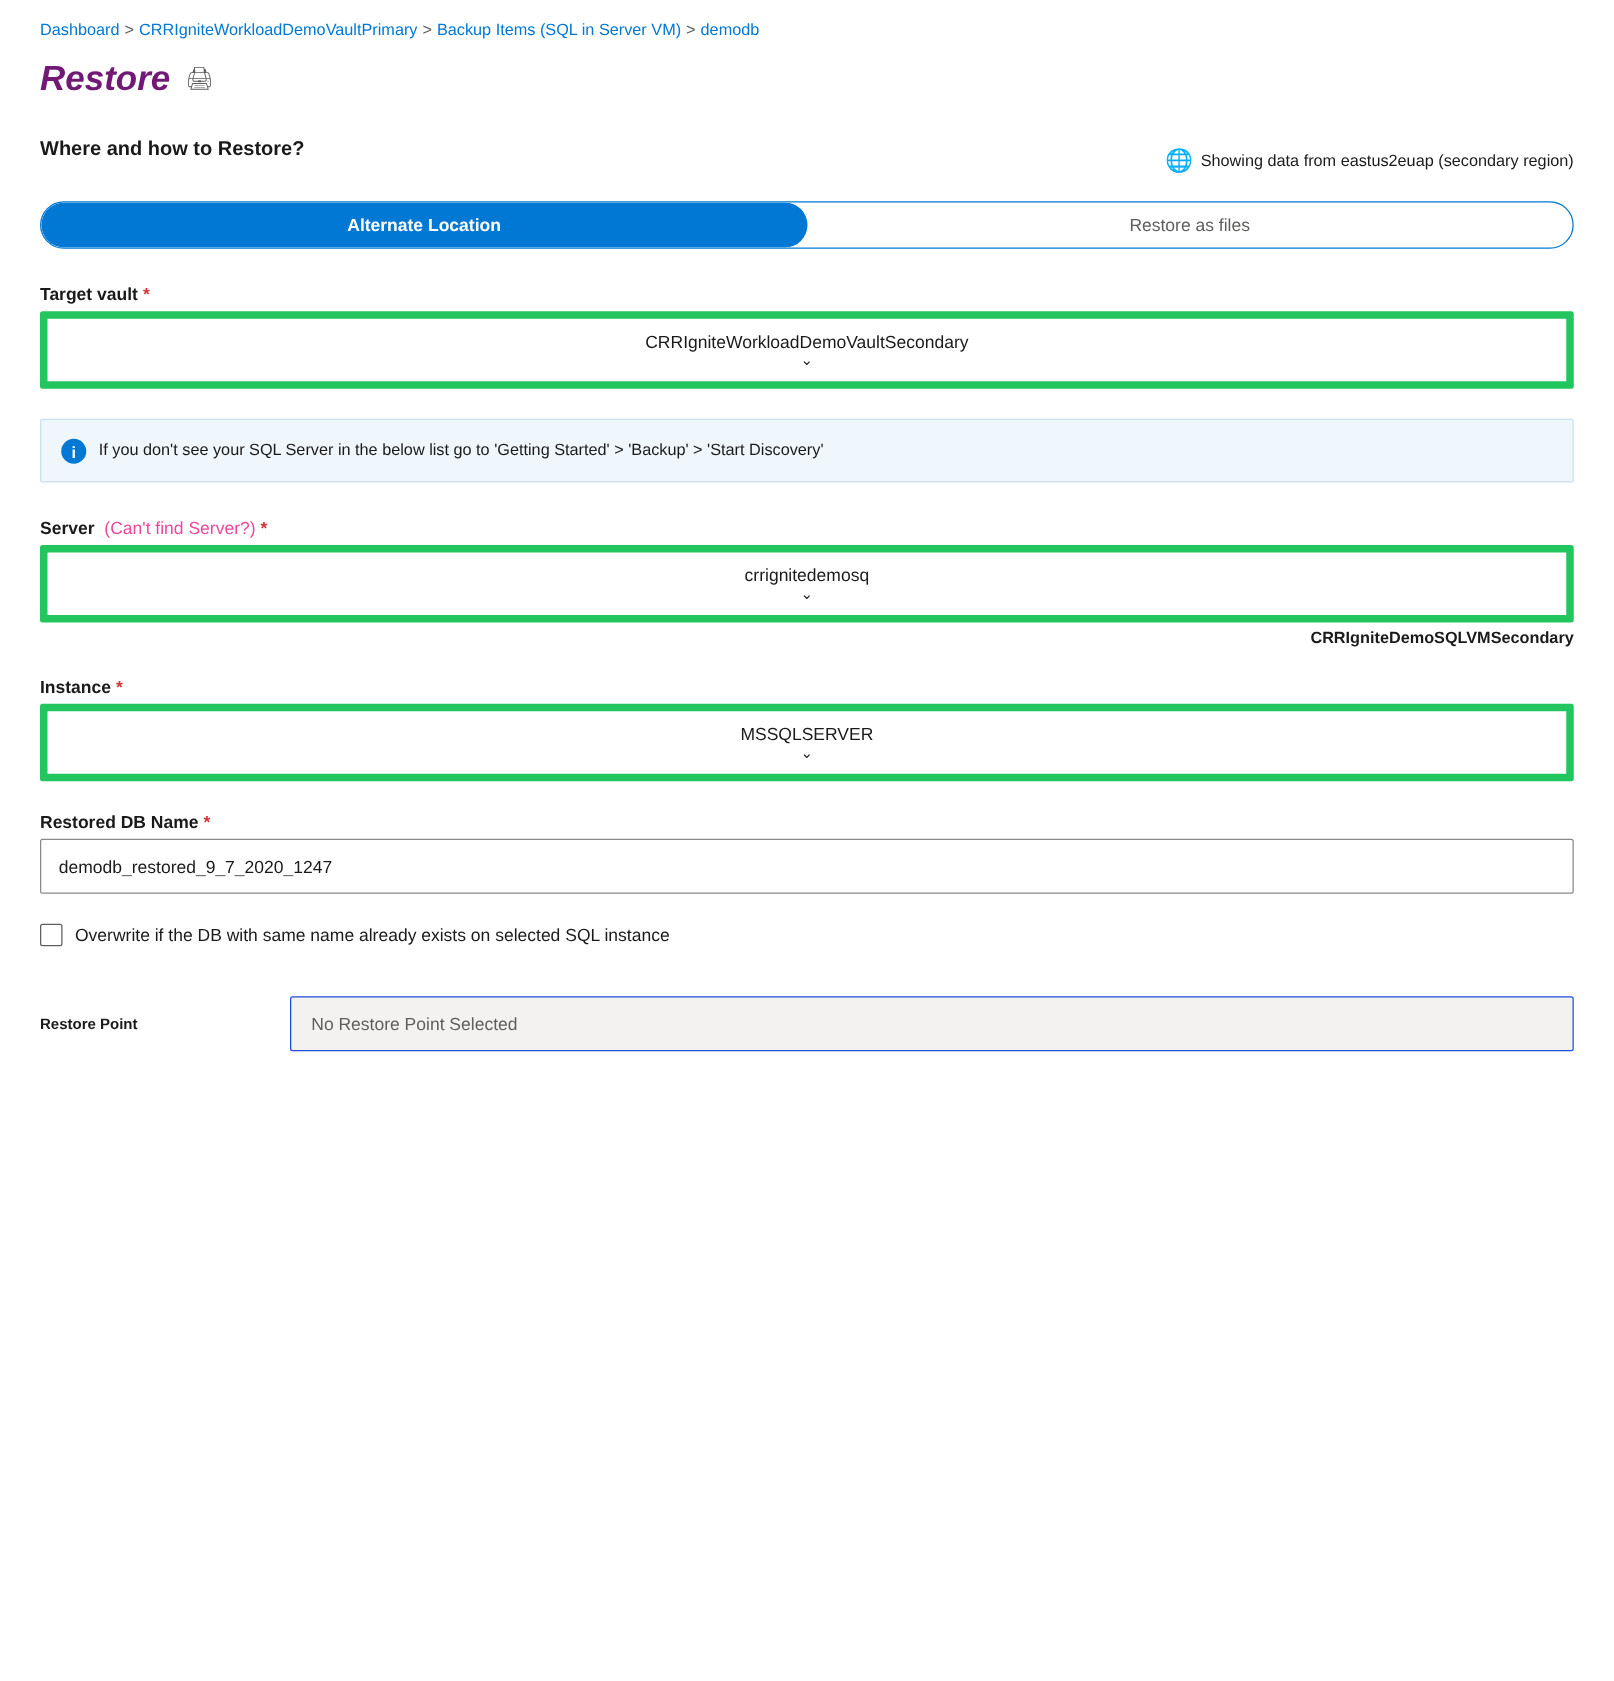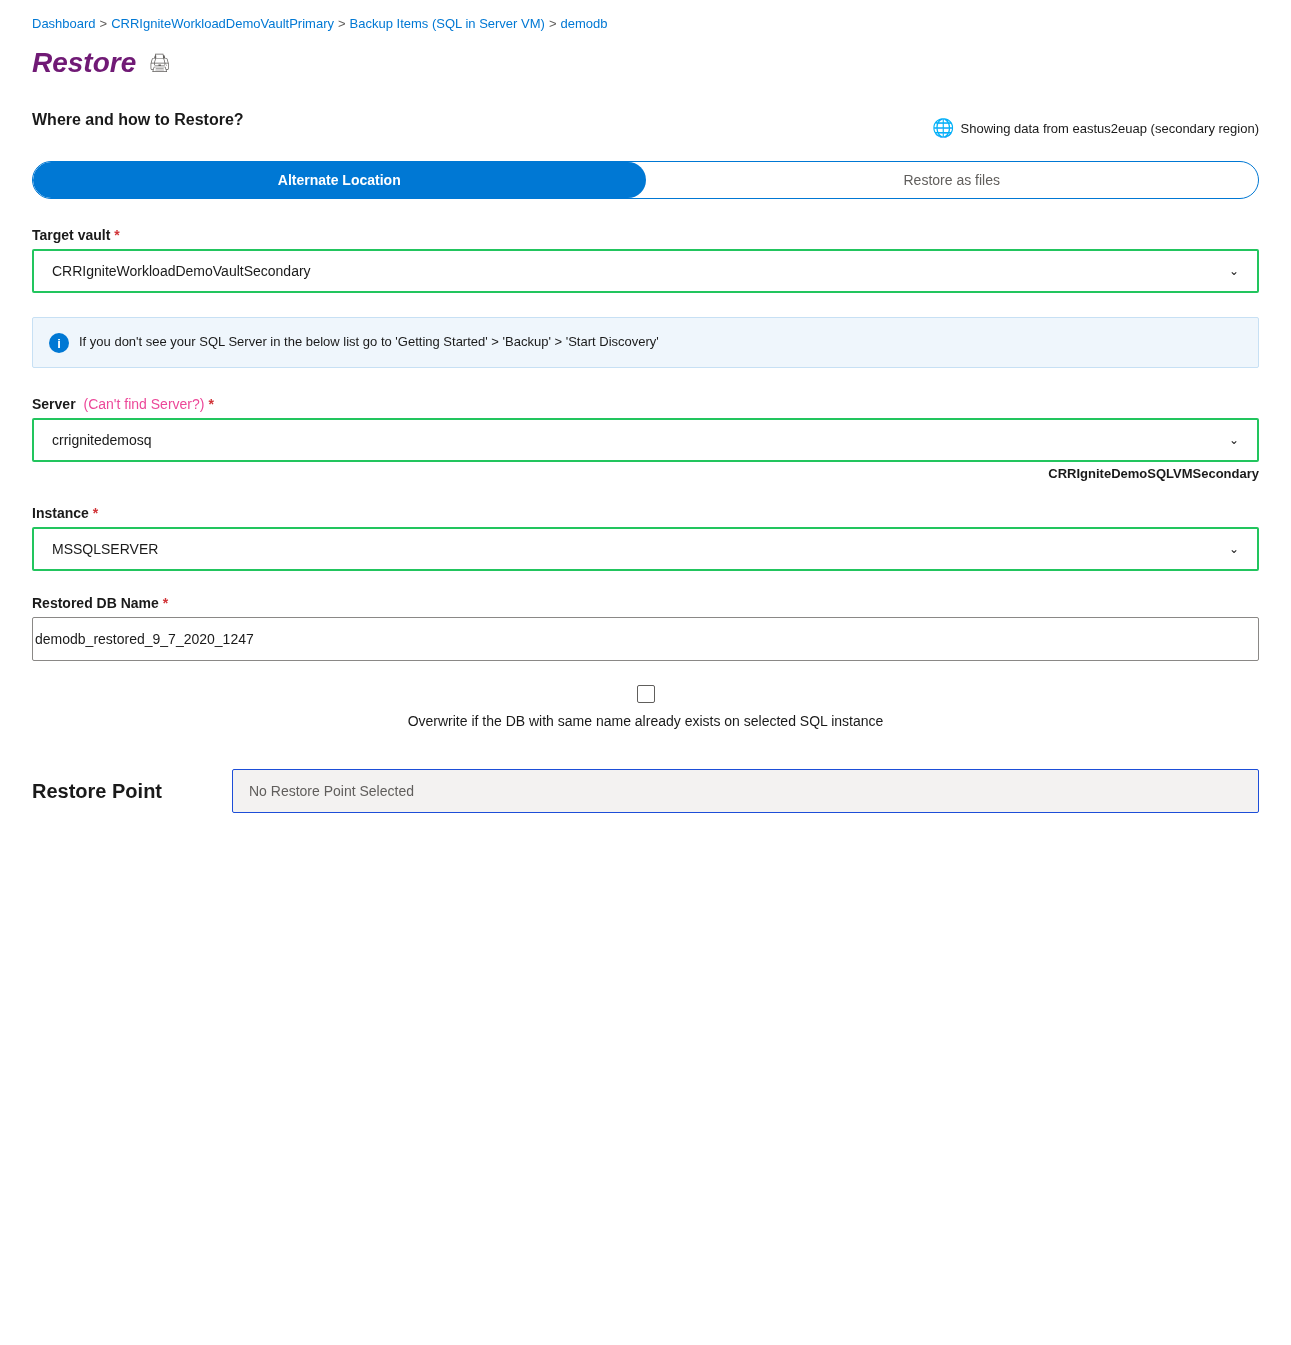--- a/index.html
+++ b/index.html
@@ -122,31 +122,32 @@
       color: #d13438;
     }
     .field-label .link {
       color: #ec4899;
       font-weight: 400;
       cursor: pointer;
     }
 
     .dropdown {
       width: 100%;
-      border: 2px solid #22c55e;
+      border: 6px solid #22c55e;
       border-radius: 2px;
       padding: 10px 18px;
       font-size: 14px;
       color: #1a1a1a;
       background: #ffffff;
       display: flex;
       align-items: center;
       justify-content: space-between;
       cursor: pointer;
       min-height: 44px;
+      flex-direction: column;
     }
     .dropdown-chevron {
       font-size: 12px;
       color: #1a1a1a;
     }
 
     .field-hint {
       text-align: right;
       font-size: 13px;
       font-weight: 600;
@@ -183,34 +184,33 @@
       font-size: 13px;
       color: #1a1a1a;
       line-height: 1.5;
     }
 
     
     .text-input {
       width: 100%;
       border: 1px solid #8a8886;
       border-radius: 2px;
-      padding: 10px 2px;
+      padding: 10px 14px;
       font-size: 14px;
       color: #1a1a1a;
       background: #ffffff;
       min-height: 44px;
     }
 
     
     .checkbox-row {
       display: flex;
       align-items: center;
       gap: 10px;
       margin-top: 12px;
-      flex-direction: column;
     }
     .checkbox {
       width: 18px;
       height: 18px;
       border: 1.5px solid #605e5c;
       border-radius: 2px;
       flex-shrink: 0;
       cursor: pointer;
       background: #ffffff;
     }
@@ -223,21 +223,21 @@
     .restore-point-section {
       margin-top: 40px;
     }
     .restore-point-row {
       display: flex;
       align-items: center;
       gap: 20px;
       margin-bottom: 8px;
     }
     .restore-point-label {
-      font-size: 20px;
+      font-size: 12px;
       font-weight: 700;
       color: #1a1a1a;
       min-width: 180px;
     }
     .restore-point-box {
       flex: 1;
       background: #f3f2f1;
       border: 1px solid #1d4ed8;
       padding: 10px 16px;
       font-size: 14px;

